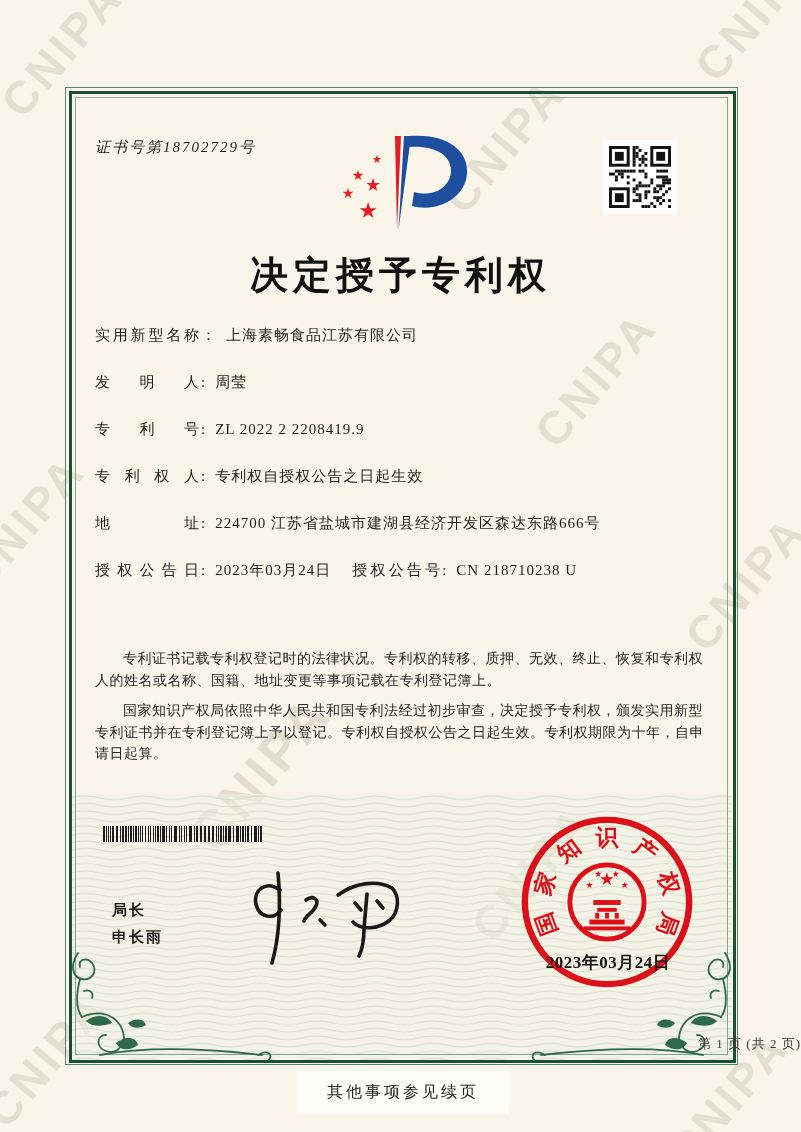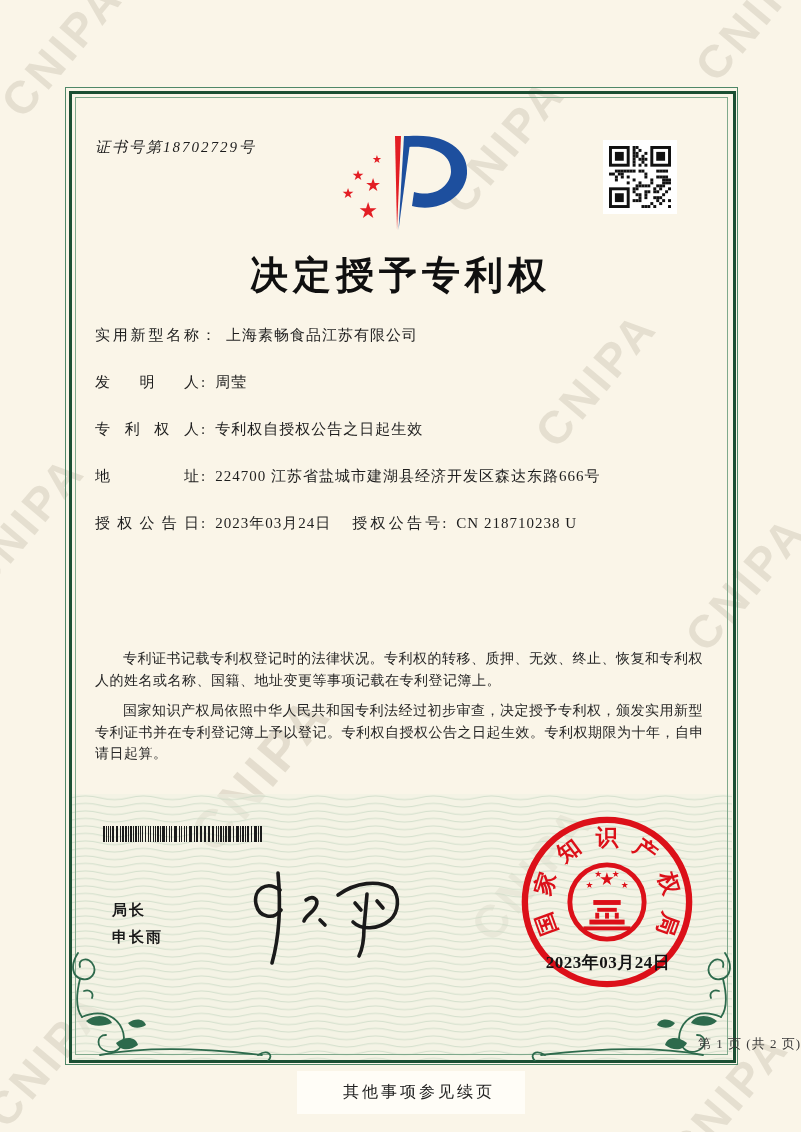--- a/index.html
+++ b/index.html
@@ -55,21 +55,21 @@
   .signature{position:absolute;left:228px;top:868px;width:190px;height:100px;}
 
   .seal{position:absolute;left:519px;top:814px;width:176px;height:176px;}
   .sealchar{fill:#dc1019;font-size:23px;font-weight:700;font-family:"Liberation Serif","DejaVu Serif",serif;}
   .seal-date{position:absolute;left:538px;top:951px;width:140px;text-align:center;
              font-size:17px;font-weight:700;color:#141414;letter-spacing:.5px;}
 
   .pagenum{position:absolute;left:0;top:1035px;width:801px;text-align:right;font-size:13px;color:#3a3a3a;letter-spacing:1px;}
 
   .note{position:absolute;left:297px;top:1071px;width:212px;height:43px;background:#fffdf7;
-        display:flex;align-items:center;justify-content:center;font-size:16px;color:#222;letter-spacing:3px;padding-left:16px;}
+        display:flex;align-items:center;justify-content:center;font-size:16px;color:#222;letter-spacing:3px;}
 </style>
 </head>
 <body>
 
 <div id="page">
 
   <div class="wm" style="left:-18px;top:22px">CNIPA</div>
   <div class="wm" style="left:676px;top:-14px">CNIPA</div>
   <div class="wm" style="left:424px;top:118px">CNIPA</div>
   <div class="wm" style="left:516px;top:352px">CNIPA</div>
@@ -256,20 +256,23 @@
   <div class="title">决定授予专利权</div>
 
   <div class="fields">
     <div class="frow">
       <span class="flabel">实用新型名称</span><span class="fcolon">：</span><span class="fvalue">上海素畅食品江苏有限公司</span>
     </div>
     <div class="frow">
       <span class="flabel">发明人</span><span class="fcolon">:</span><span class="fvalue">周莹</span>
     </div>
     <div class="frow">
+      <span class="flabel">专利号</span><span class="fcolon">:</span><span class="fvalue">ZL 2022 2 2208419.9</span>
+    </div>
+    <div class="frow">
       <span class="flabel">专利权人</span><span class="fcolon">:</span><span class="fvalue">专利权自授权公告之日起生效</span>
     </div>
     <div class="frow">
       <span class="flabel">地址</span><span class="fcolon">:</span><span class="fvalue">224700 江苏省盐城市建湖县经济开发区森达东路666号</span>
     </div>
     <div class="frow">
       <span class="flabel">授权公告日</span><span class="fcolon">:</span><span class="fvalue">2023年03月24日</span><span class="flabel flabel2">授权公告号</span><span class="fcolon">:</span><span class="fvalue">CN 218710238 U</span>
     </div>
   </div>
 

